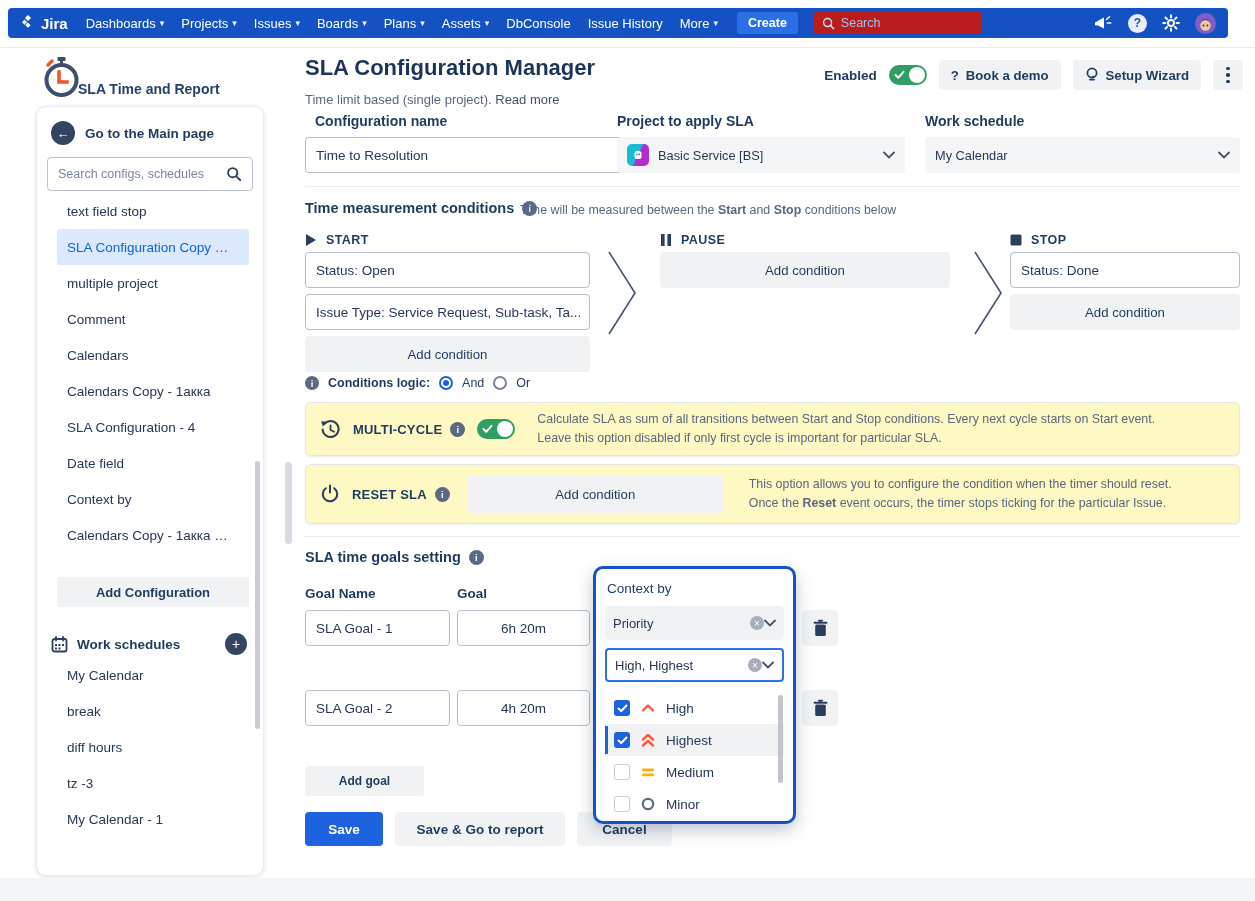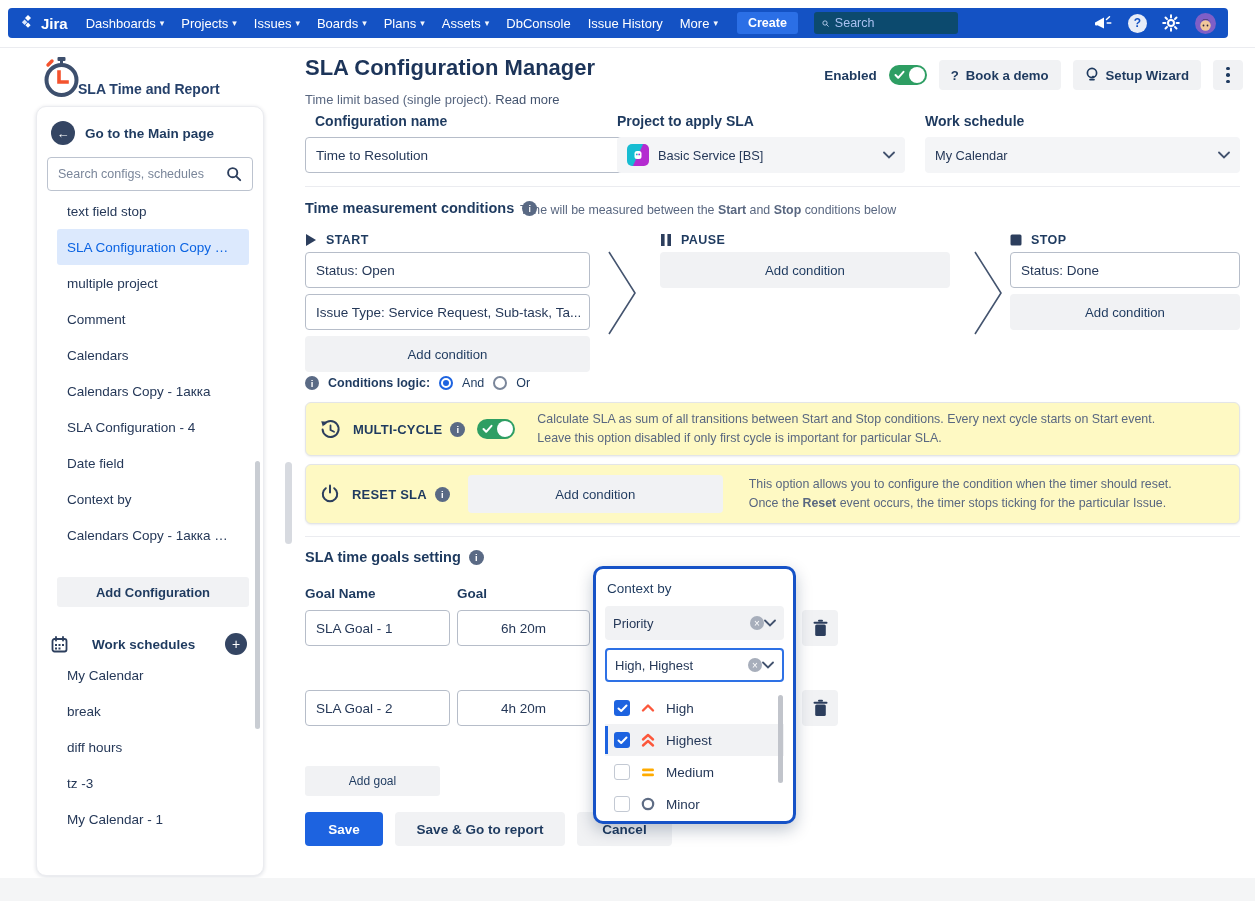--- a/index.html
+++ b/index.html
@@ -9,21 +9,21 @@
 
   
   .nav { position:absolute; left:8px; top:8px; width:1220px; height:30px; background:#1452C4;
          border-radius:4px; display:flex; align-items:center; padding:0 12px; color:#fff; }
   .brand { display:flex; align-items:center; gap:5px; font-weight:bold; font-size:15px; margin-right:18px; }
   .nav-item { display:flex; align-items:center; gap:4px; font-size:13px; margin-right:17px; cursor:pointer; white-space:nowrap; }
   .caret { font-size:9px; opacity:.95; }
   .create-btn { background:#2B6FE6; border:none; color:#fff; font-weight:bold; font-size:12.5px;
                 height:22px; padding:0 11px; border-radius:3px; margin-left:2px; cursor:pointer;
                 font-family:"Liberation Sans", sans-serif; }
-  .nav-search { margin-left:16px; width:144px; height:22px; background:#0c4a6e; border-radius:3px;
+  .nav-search { margin-left:16px; width:168px; height:22px; background:#b91c1c; border-radius:3px;
                 display:flex; align-items:center; padding:4px 8px; gap:6px; }
   .nav-search input { background:transparent; border:none; outline:none; color:#CFE0FF; font-size:12.5px; width:115px;
                       font-family:"Liberation Sans", sans-serif; }
   .nav-search input::placeholder { color:#A9C0F0; }
   .nav-icons { margin-left:auto; display:flex; align-items:center; gap:15px; }
   .help-circle { width:19px; height:19px; border-radius:50%; background:#E8EDF8; color:#1452C4;
                  font-weight:bold; font-size:12px; display:flex; align-items:center; justify-content:center; cursor:pointer; }
   .avatar { width:21px; height:21px; border-radius:50%; background:#7E5FC7; display:flex; align-items:center; justify-content:center; cursor:pointer; overflow:hidden; }
 
   
@@ -42,21 +42,21 @@
   .back-label { font-weight:bold; font-size:13.5px; color:#1E3A5F; }
   .side-search { height:34px; border:1px solid #BCC3CF; border-radius:4px; display:flex; align-items:center; padding:0 10px; background:#fff; }
   .side-search input { border:none; outline:none; flex:1; font-size:12.5px; color:#42526E; font-family:"Liberation Sans", sans-serif; }
   .side-search input::placeholder { color:#7A869A; }
   .cfg-list { margin:2px 4px 0 10px; }
   .cfg-item { height:36px; display:flex; align-items:center; padding-left:10px; font-size:13.5px;
               color:#253858; border-radius:3px; cursor:pointer; white-space:nowrap; overflow:hidden; }
   .cfg-item.selected { background:#DCE9FD; color:#0B63E2; }
   .add-config { margin:24px 4px 0 10px; height:30px; background:#F1F2F4; border:none; border-radius:3px; width:calc(100% - 14px);
                 font-weight:bold; font-size:13px; color:#1E3A5F; cursor:pointer; font-family:"Liberation Sans", sans-serif; }
-  .ws-header { display:flex; align-items:center; gap:24px; margin:26px 6px 0 4px; }
+  .ws-header { display:flex; align-items:center; gap:9px; margin:26px 6px 0 4px; }
   .ws-title { font-weight:bold; font-size:13.5px; color:#1E3A5F; }
   .plus-circle { margin-left:auto; width:22px; height:22px; border-radius:50%; background:#344563; color:#fff;
                  display:flex; align-items:center; justify-content:center; font-size:14px; cursor:pointer; }
   .side-scrollbar { position:absolute; right:3px; top:354px; width:5px; height:268px; background:#C9CDD3; border-radius:3px; }
   .main-scrollbar { position:absolute; left:285px; top:462px; width:7px; height:82px; background:#D7DAE0; border-radius:4px; }
 
   
   .m-title { position:absolute; left:305px; top:55px; font-size:22px; font-weight:bold; color:#1C3459; }
   .m-subtitle { position:absolute; left:305px; top:92px; font-size:13px; color:#596780; }
   .m-subtitle .rm { color:#44546F; cursor:pointer; }
@@ -107,22 +107,22 @@
   .opt-card { position:absolute; left:305px; width:935px; background:#fef9c3; border:1px solid #E3E5E8;
               border-radius:6px; box-shadow:0 1px 2px rgba(9,30,66,.08); display:flex; align-items:center; padding:0 14px; }
   .opt-label { font-weight:bold; font-size:13px; letter-spacing:.2px; color:#1E3A5F; margin:0 8px 0 12px; white-space:nowrap; }
   .opt-desc { font-size:12.4px; color:#596780; line-height:1.5; }
 
   
   .g-label { position:absolute; top:586px; font-weight:bold; font-size:13.5px; color:#1E3A5F; }
   .goal-input { text-align:center; }
   .trash-btn { position:absolute; width:36px; height:36px; background:#F1F2F4; border:none; border-radius:4px;
                display:flex; align-items:center; justify-content:center; cursor:pointer; }
-  .add-goal { position:absolute; left:305px; top:766px; width:135px; height:30px; background:#F1F2F4; border:none;
-              border-radius:3px; font-weight:normal; font-size:12px; color:#1E3A5F; cursor:pointer; font-family:"Liberation Sans", sans-serif; }
+  .add-goal { position:absolute; left:305px; top:766px; width:119px; height:30px; background:#F1F2F4; border:none;
+              border-radius:3px; font-weight:bold; font-size:12px; color:#1E3A5F; cursor:pointer; font-family:"Liberation Sans", sans-serif; }
   .btn { position:absolute; top:812px; height:34px; border:none; border-radius:4px; font-weight:bold; font-size:13.5px;
          cursor:pointer; font-family:"Liberation Sans", sans-serif; }
   .btn.primary { background:#1D63E0; color:#fff; }
   .btn.gray { background:#F1F2F4; color:#1E3A5F; }
 
   
   .ctx-panel { position:absolute; left:593px; top:566px; width:203px; height:258px; background:#fff;
                border:3px solid #1652C7; border-radius:10px; box-shadow:0 6px 16px rgba(9,30,66,.25);
                z-index:5; padding:10px 9px; }
   .ctx-label { font-size:13.5px; font-weight:500; color:#1E3A5F; margin:2px 0 10px 2px; }

